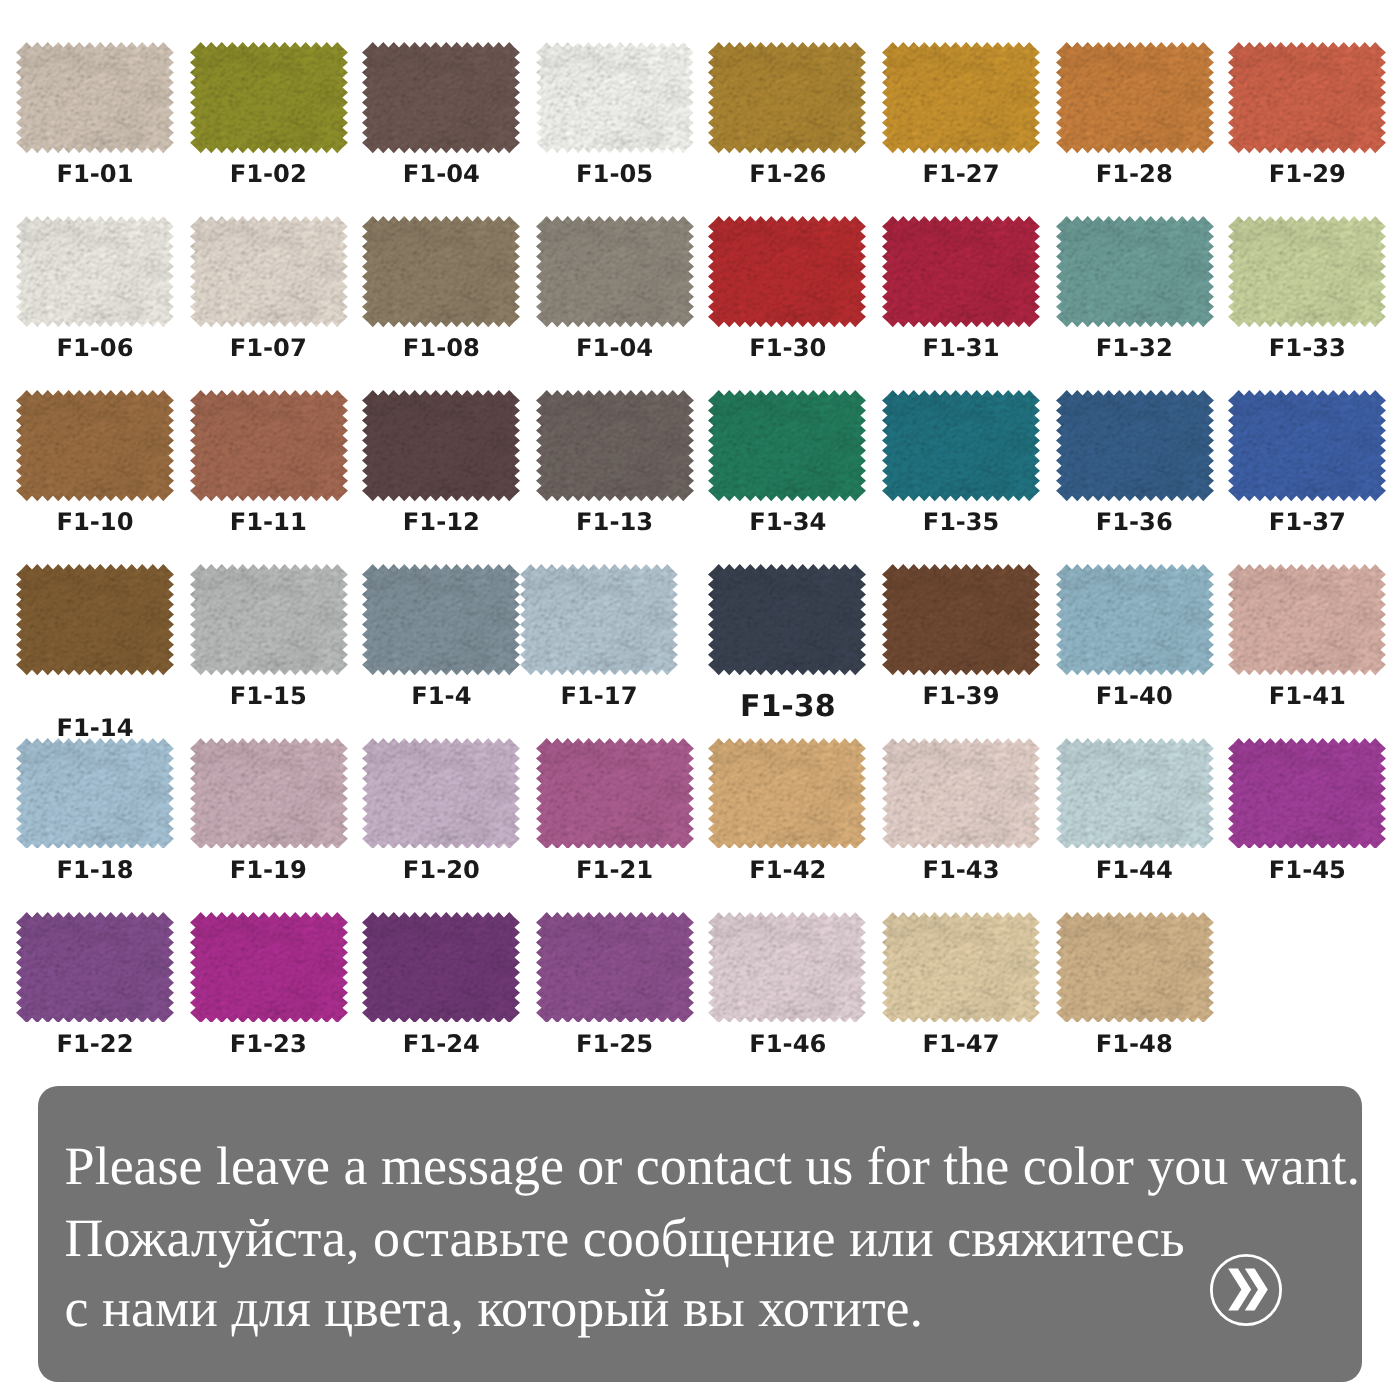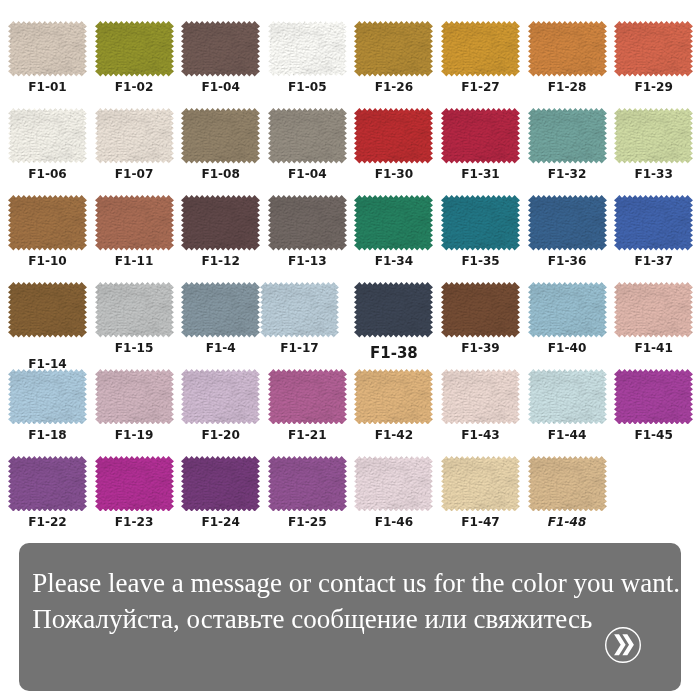--- a/index.html
+++ b/index.html
@@ -444,26 +444,27 @@
           </svg>
         </div>
         <div class="swatch-code" style="top: 58.8px; font-size: 12.1px;">F1-47</div>
       </div>
       <div class="swatch-cell" style="left: 527.6px; width: 79px; height: 77.6px;">
         <div class="swatch-chip" style="width: 79px; height: 55.6px;">
           <svg width="79" height="55.6" viewBox="0 0 79 55.6">
             <path d="M2.75 2.75L5.38 0.00L8.00 2.75L10.63 0.00L13.25 2.75L15.88 0.00L18.50 2.75L21.13 0.00L23.75 2.75L26.38 0.00L29.00 2.75L31.63 0.00L34.25 2.75L36.88 0.00L39.50 2.75L42.13 0.00L44.75 2.75L47.38 0.00L50.00 2.75L52.63 0.00L55.25 2.75L57.88 0.00L60.50 2.75L63.13 0.00L65.75 2.75L68.38 0.00L71.00 2.75L73.63 0.00L76.25 2.75L79.00 5.25L76.25 7.76L79.00 10.27L76.25 12.77L79.00 15.27L76.25 17.78L79.00 20.29L76.25 22.79L79.00 25.29L76.25 27.80L79.00 30.30L76.25 32.81L79.00 35.32L76.25 37.82L79.00 40.33L76.25 42.83L79.00 45.34L76.25 47.84L79.00 50.34L76.25 52.85L73.63 55.60L71.00 52.85L68.38 55.60L65.75 52.85L63.13 55.60L60.50 52.85L57.88 55.60L55.25 52.85L52.63 55.60L50.00 52.85L47.38 55.60L44.75 52.85L42.13 55.60L39.50 52.85L36.88 55.60L34.25 52.85L31.63 55.60L29.00 52.85L26.38 55.60L23.75 52.85L21.13 55.60L18.50 52.85L15.88 55.60L13.25 52.85L10.63 55.60L8.00 52.85L5.38 55.60L2.75 52.85L0.00 50.34L2.75 47.84L0.00 45.34L2.75 42.83L0.00 40.32L2.75 37.82L0.00 35.31L2.75 32.81L0.00 30.31L2.75 27.80L0.00 25.30L2.75 22.79L0.00 20.29L2.75 17.78L0.00 15.28L2.75 12.77L0.00 10.27L2.75 7.76L0.00 5.26L2.75 2.75Z" fill="#cdb087" filter="url(#fab)"></path>
           </svg>
         </div>
-        <div class="swatch-code" style="top: 58.8px; font-size: 12.1px; font-style: italic;">F1-48</div>
+        <div class="swatch-code" style="top: 58.8px; font-size: 12.1px;">F1-48</div>
       </div>
     </div>
   </div>
 
 <div id="banner" style="left: 19.3px; top: 543.4px; width: 662px; height: 147.5px; background: rgb(115, 115, 115); border-radius: 10px;">
   <div class="banner-line" id="l0" style="top: 25.1px; font-size: 27px; color: rgb(255, 255, 255);">Please leave a message or contact us for the color you want.</div>
   <div class="banner-line" id="l1" style="top: 60.6px; font-size: 27px; color: rgb(255, 255, 255);">Пожалуйста, оставьте сообщение или свяжитесь</div>
+  <div class="banner-line" id="l2" style="top: 96.1px; font-size: 27px; color: rgb(255, 255, 255);">с нами для цвета, который вы хотите.</div>
   <div id="arrow-btn" style="left: 585.7px; top: 83.9px; width: 36px; height: 36px;"><svg width="36" height="36" viewBox="0 0 36 36">
         <circle cx="18" cy="18" r="17.3" fill="none" stroke="#ffffff" stroke-width="1.4"></circle>
         <path d="M9.1 7.3 L14.0 7.3 L20.6 17.8 L14.0 28.3 L9.1 28.3 L15.7 17.8 Z" fill="#ffffff"></path>
         <path d="M17.4 7.3 L22.3 7.3 L28.9 17.8 L22.3 28.3 L17.4 28.3 L24.0 17.8 Z" fill="#ffffff" stroke="#737373" stroke-width="1.5" paint-order="stroke"></path>
       </svg></div>
 </div>
 
 </body></html>

